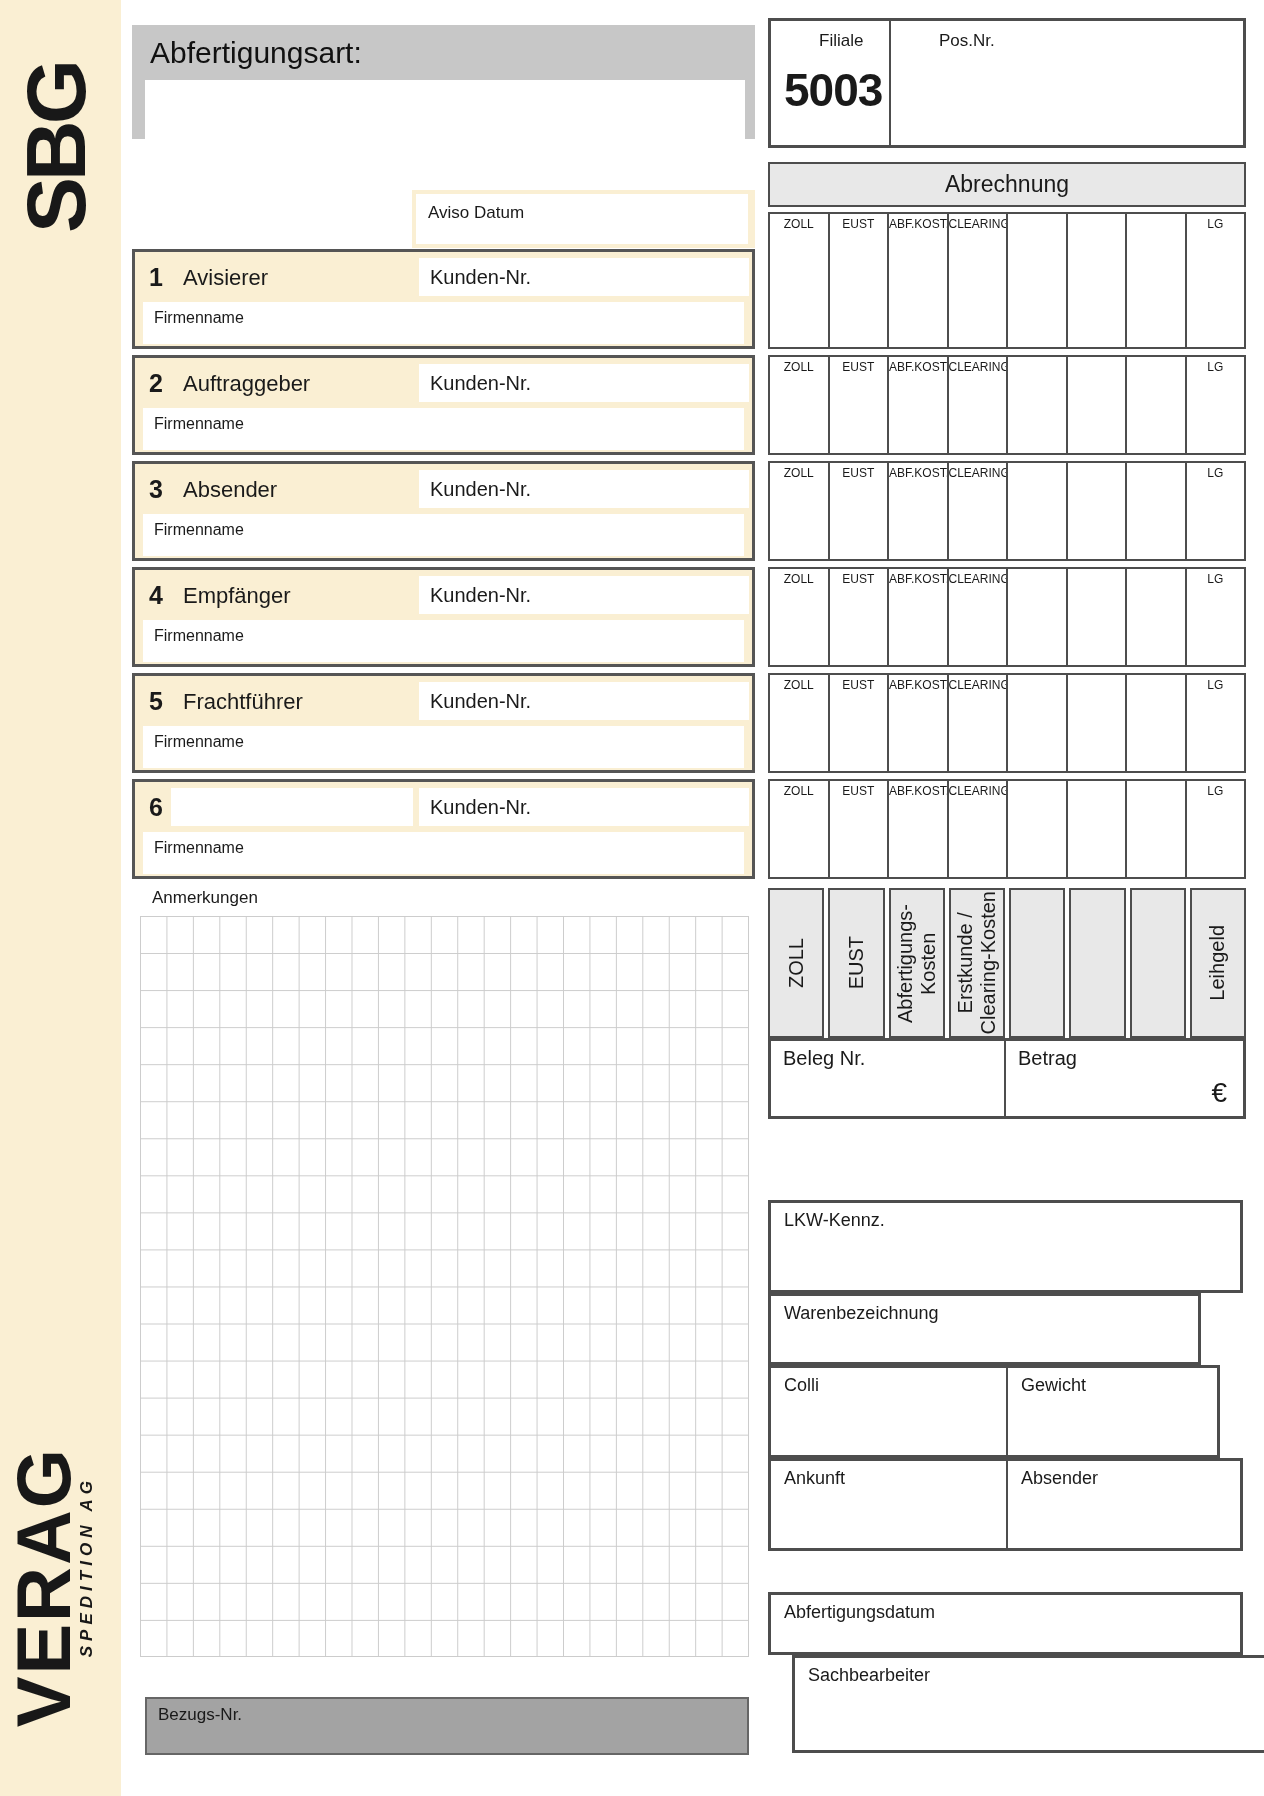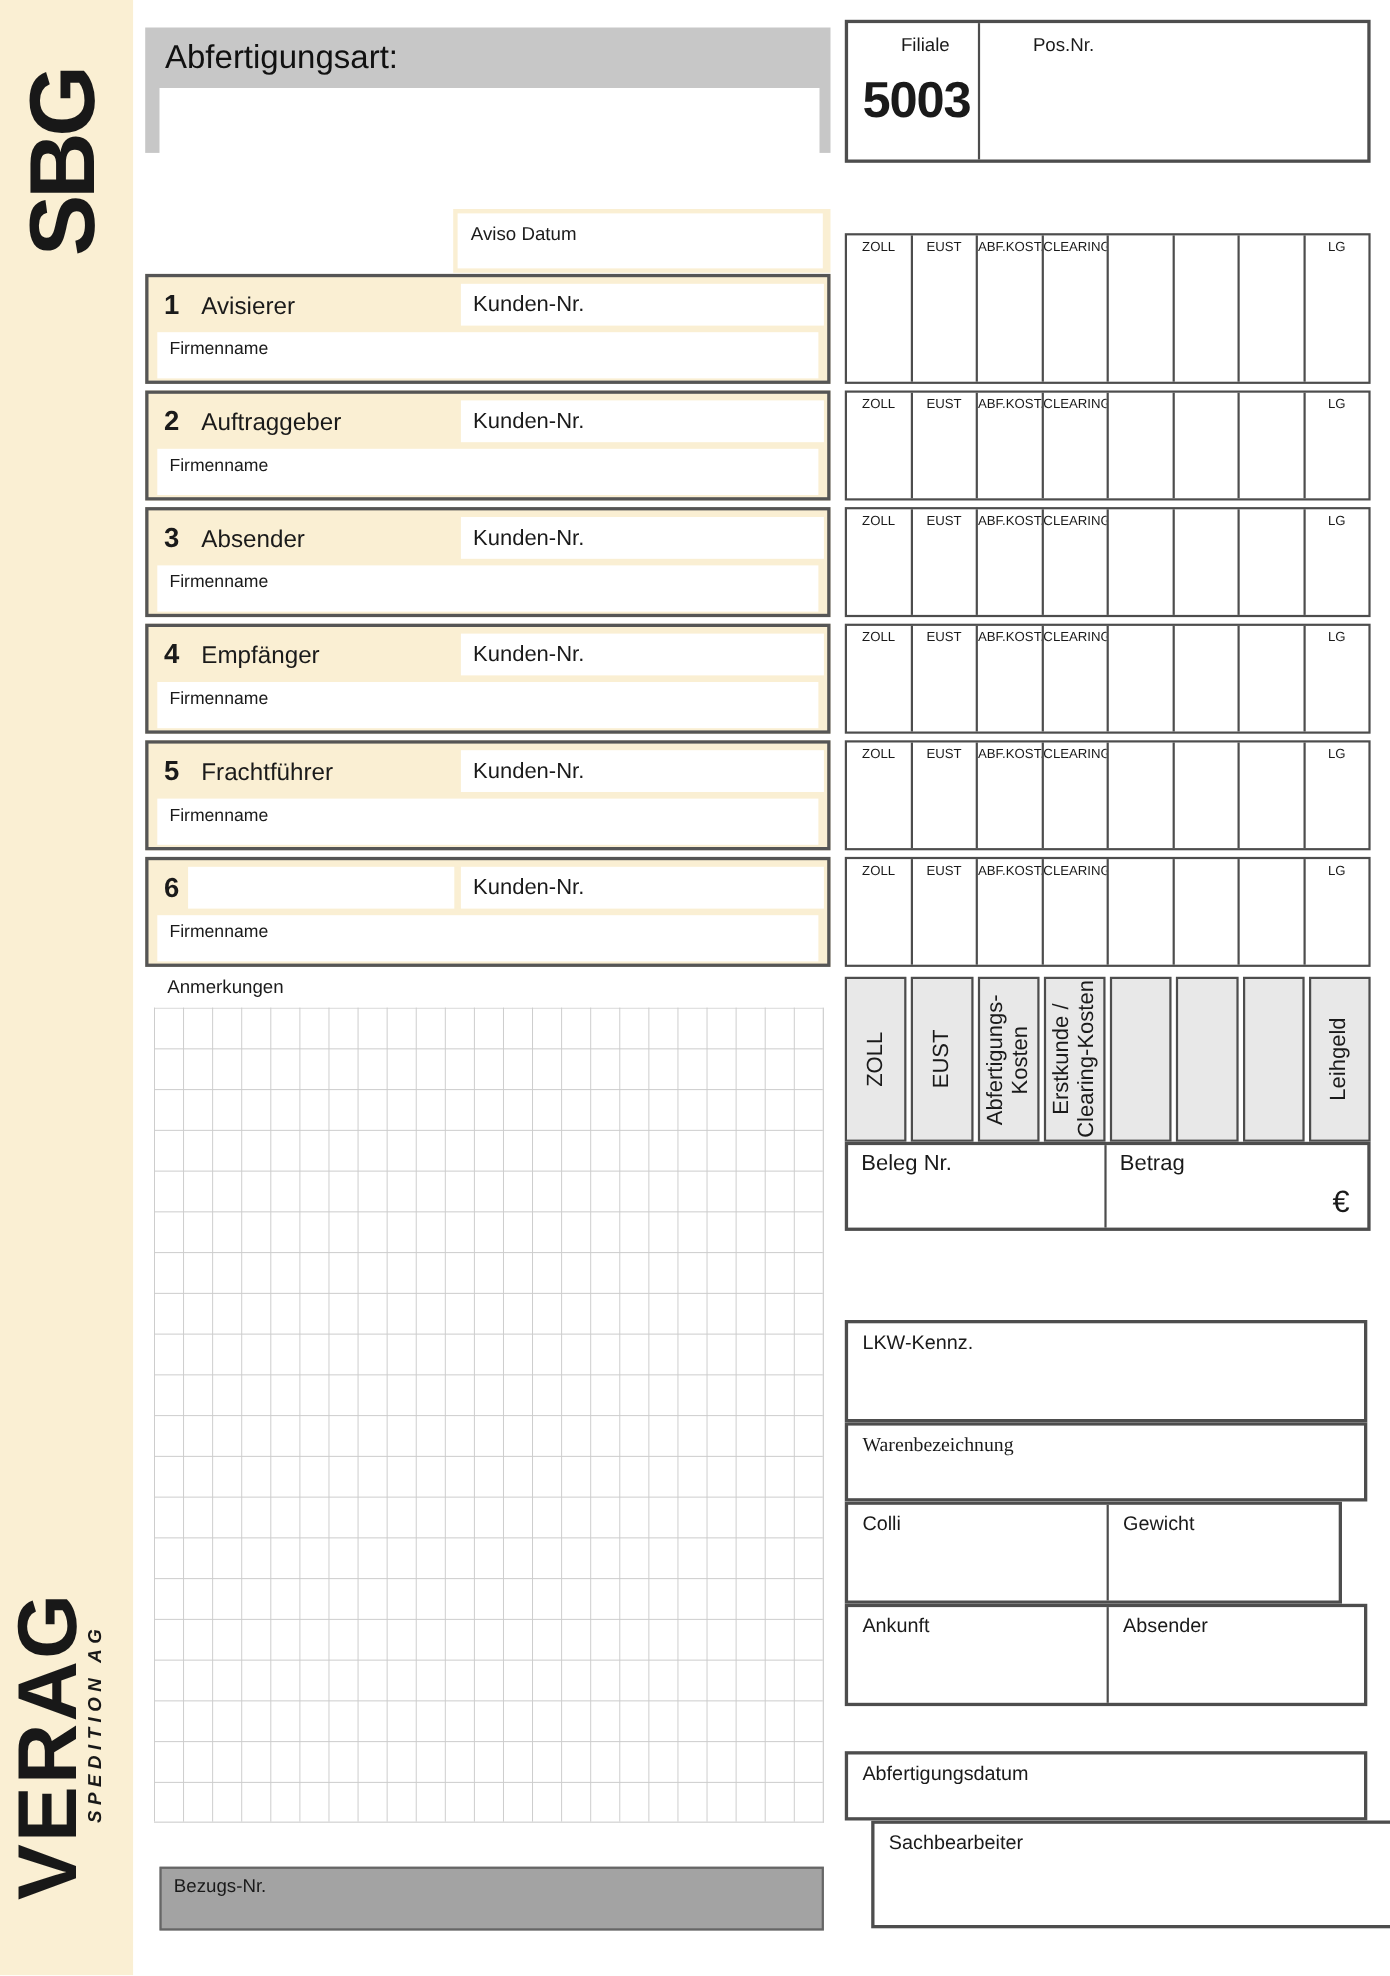--- a/index.html
+++ b/index.html
@@ -58,21 +58,21 @@
   .vcell:last-child{margin-right:0;}
   .vcell .rot{font-size:20px;line-height:23px;text-align:center;}
   
   .beleg-box{left:768px;top:1038px;width:478px;height:81px;display:flex;}
   .beleg-cell{width:233px;border-right:2px solid #4d4d4d;position:relative;}
   .betrag-cell{flex:1;position:relative;}
   .label20{position:absolute;left:12px;top:6px;font-size:20px;}
   .euro{position:absolute;right:16px;top:36px;font-size:28px;}
   
   .lkw-box{left:768px;top:1200px;width:475px;height:93px;}
-  .waren-box{left:768px;top:1293px;width:475px;height:72px;font-family:Liberation Serif, serif;}
+  .waren-box{left:768px;top:1293px;width:433px;height:72px;}
   .colli-row{left:768px;top:1365px;width:452px;height:93px;display:flex;}
   .ankunft-row{left:768px;top:1458px;width:475px;height:93px;display:flex;}
   .half-l{width:235px;border-right:2px solid #4d4d4d;position:relative;}
   .half-r{flex:1;position:relative;}
   .label18{position:absolute;left:13px;top:7px;font-size:18px;}
   .abfdatum-box{left:768px;top:1592px;width:475px;height:63px;}
   .sachb-box{left:768px;top:1655px;width:475px;height:98px;margin-left:24px;}
   
   .anm-label{left:152px;top:888px;font-size:17px;}
   .anm-grid{left:140px;top:916px;width:609px;height:741px;background:#fff;
@@ -116,20 +116,23 @@
       <span class="cell-label">Pos.Nr.</span>
     </div>
   </div>
 
   <div class="abs aviso-block">
     <div class="abs aviso-input">
       <span class="abs aviso-label">Aviso Datum</span>
     </div>
   </div>
 
+  <div class="abs abrech-header">
+    <span>Abrechnung</span>
+  </div>
 
   <div id="generated">
       <div class="party" style="top: 249px;">
         <span class="party-num">1</span>
         <span class="party-title">Avisierer</span>
         <div class="kunden-box">
           <span class="kunden-label">Kunden-Nr.</span>
         </div>
         <div class="firma-box">
           <span class="firma-label">Firmenname</span>

